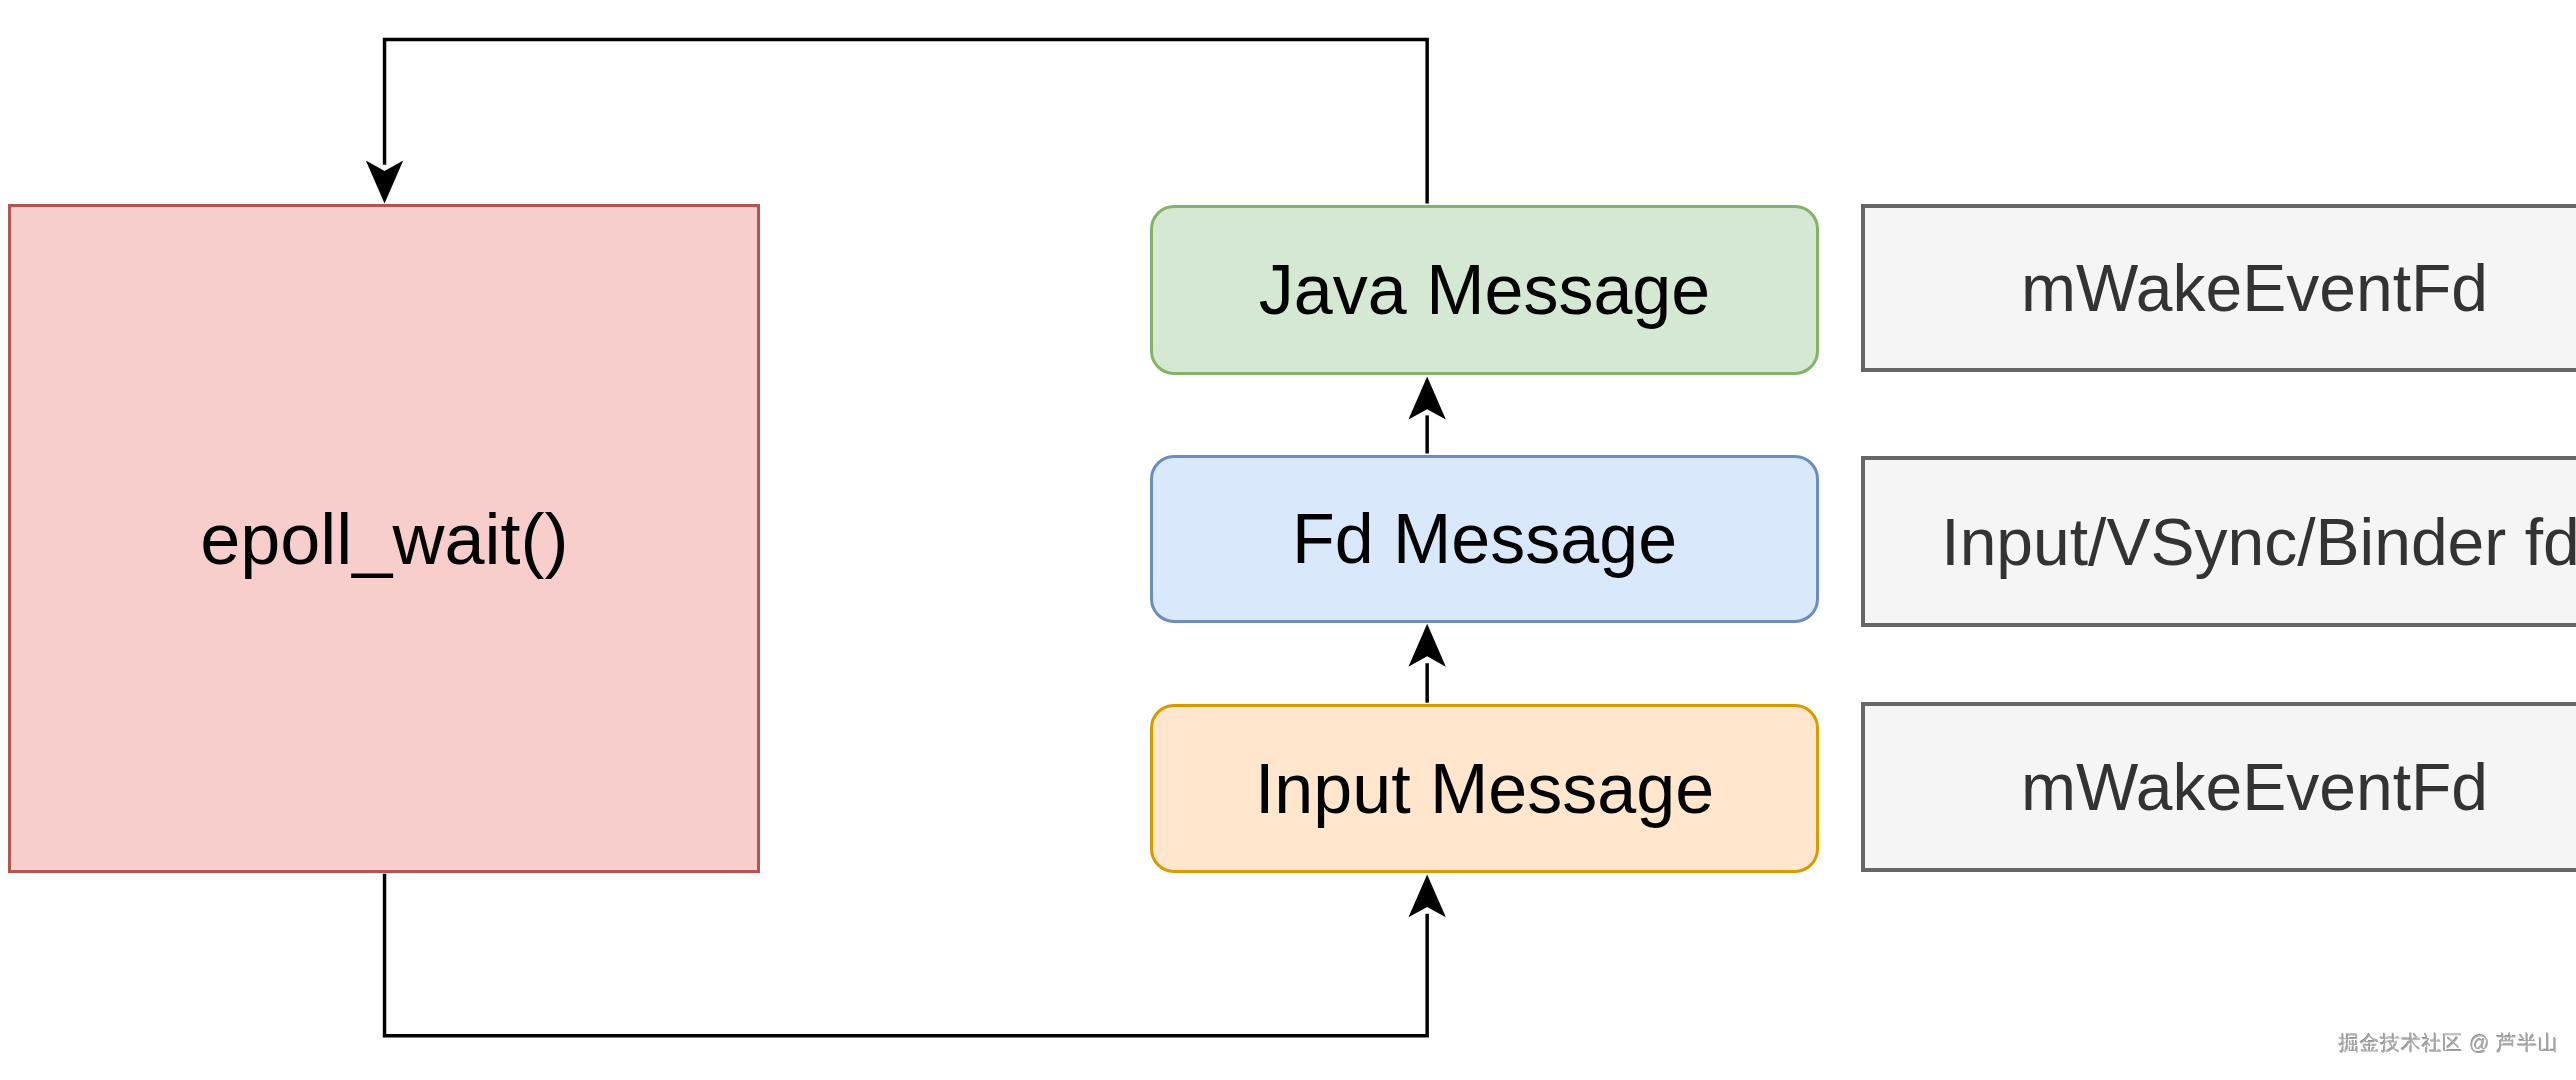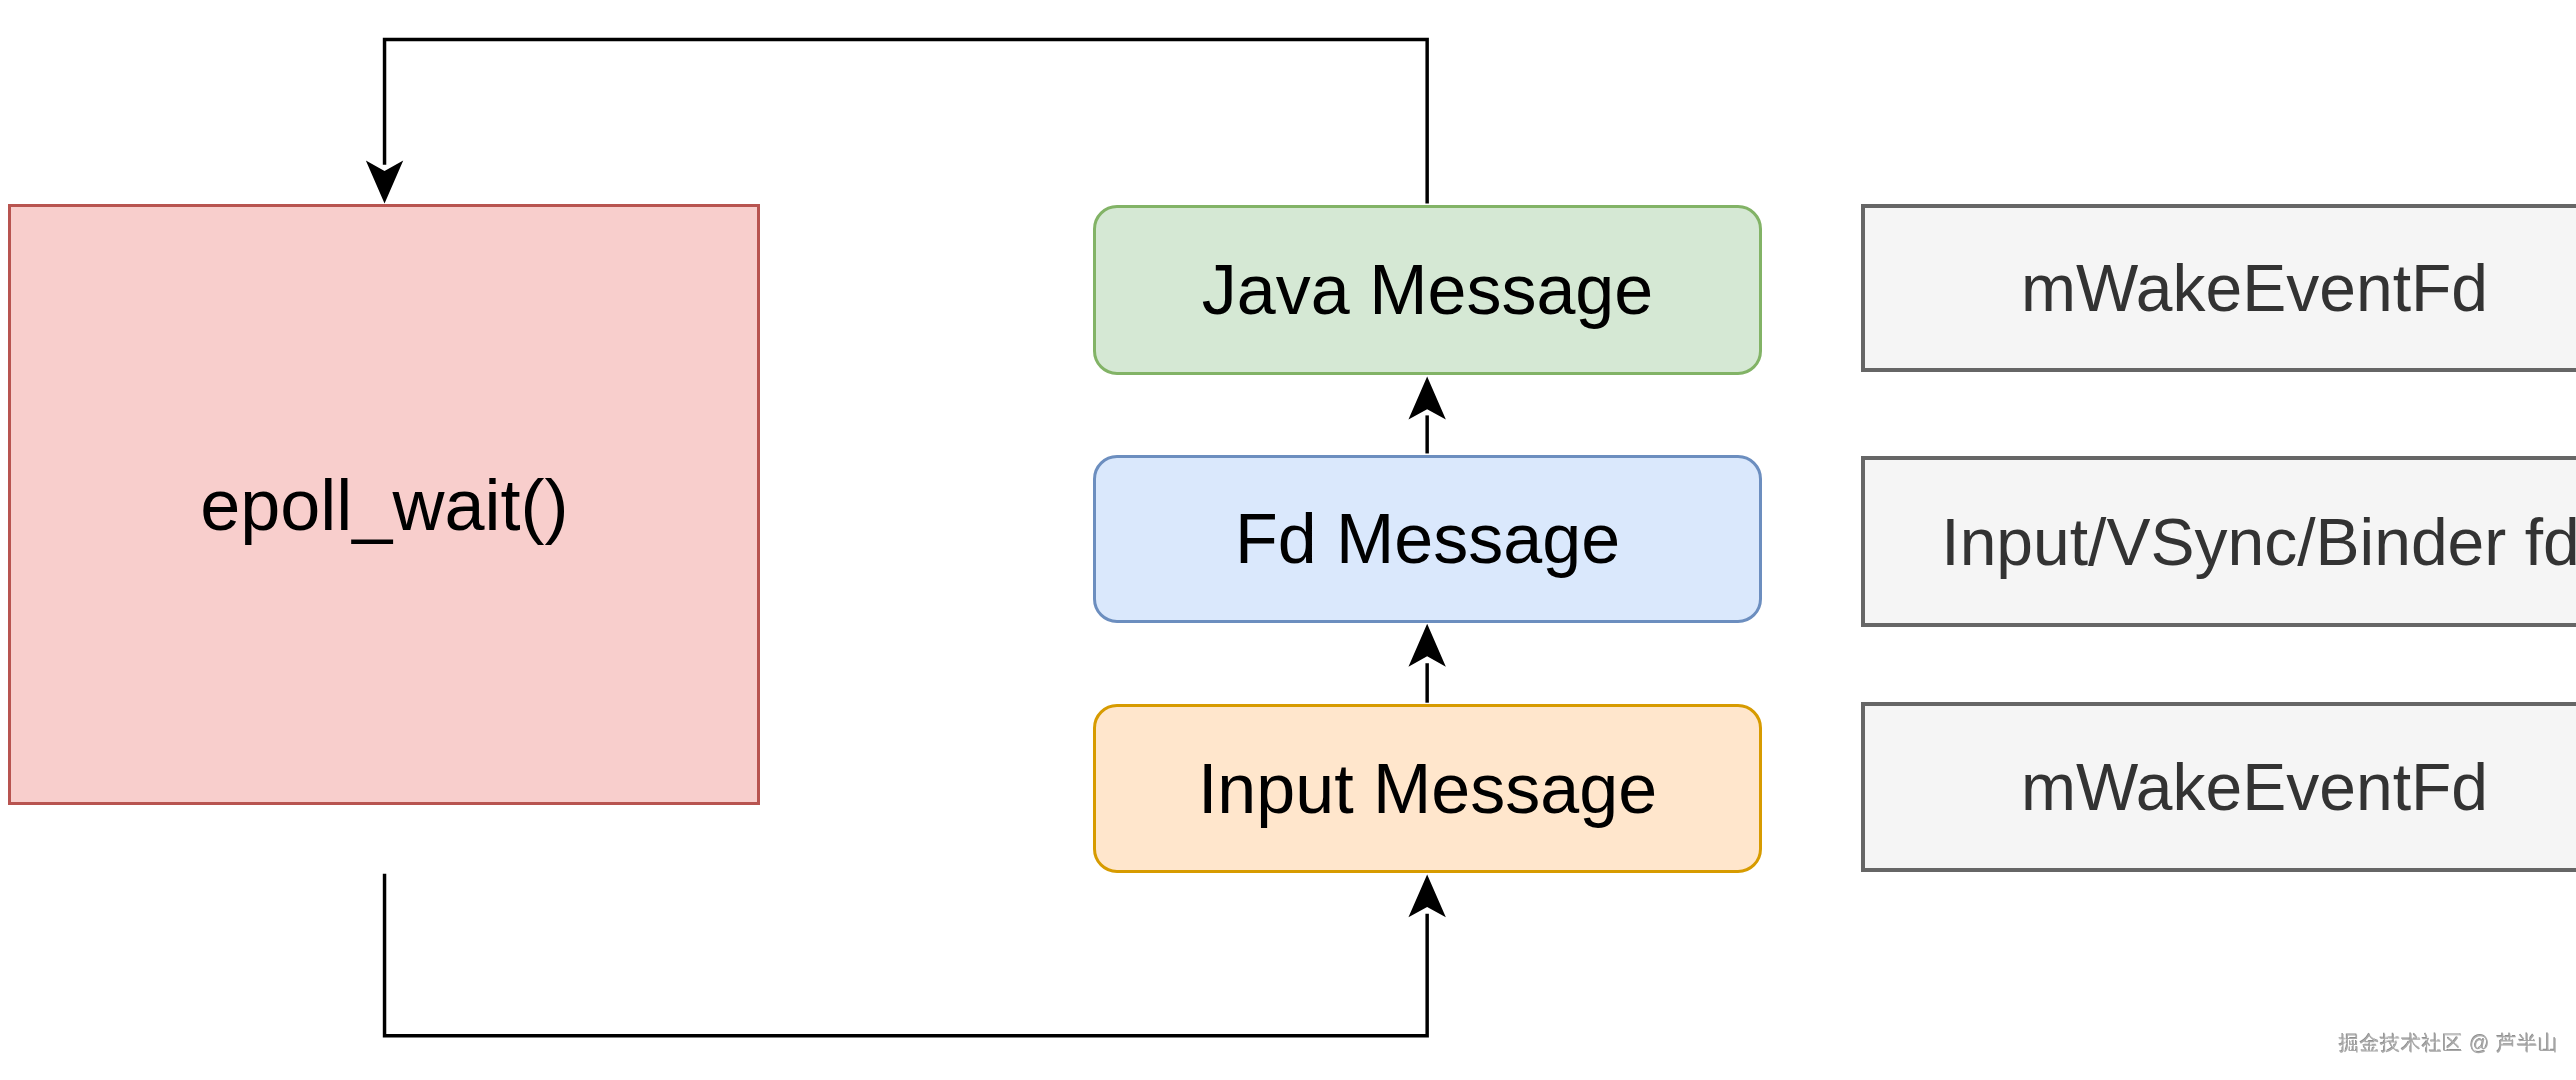--- a/index.html
+++ b/index.html
@@ -31,29 +31,29 @@
     box-sizing: border-box;
     text-align: center;
     white-space: nowrap;
   }
   .node .label {
     display: block;
   }
   
   .node.epoll {
     left: 8.3px; top: 204px;
-    width: 752px; height: 601px;
+    width: 752px; height: 669px;
     border: 3.5px solid #b85450;
     background: #f8cecc;
     font-size: 72px;
     color: #000000;
   }
   
   .node.rounded {
-    left: 1093px;
+    left: 1150px;
     width: 669px;
     border-width: 3.5px;
     border-style: solid;
     border-radius: 24px;
     font-size: 70px;
     color: #000000;
   }
   .node.java   { top: 205px;  height: 170px; border-color: #82b366; background: #d5e8d4; }
   .node.fd     { top: 455px;  height: 168px; border-color: #6c8ebf; background: #dae8fc; }
   .node.native { top: 704px; height: 169px; border-color: #d79b00; background: #ffe6cc; }

